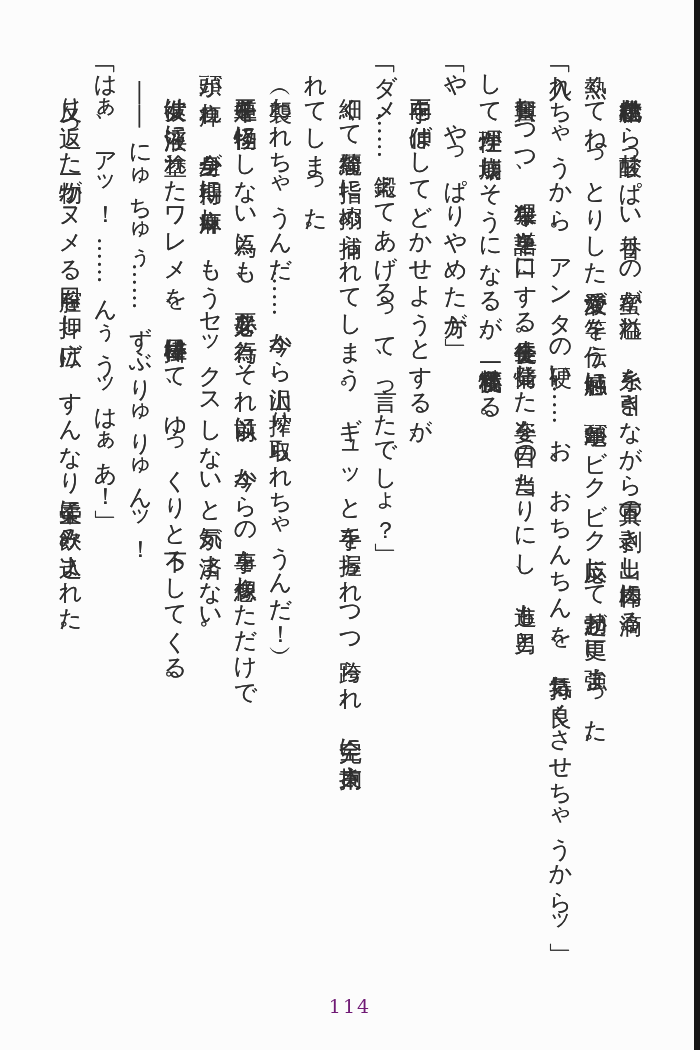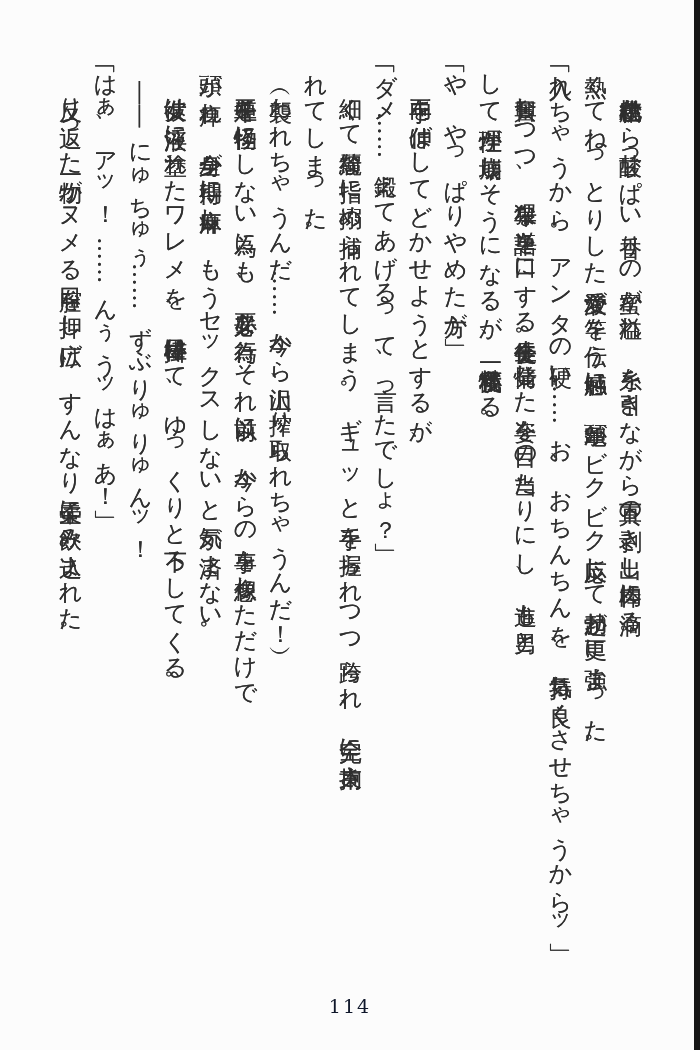--- a/index.html
+++ b/index.html
@@ -48,21 +48,21 @@
   }
   .page-number {
     position: absolute;
     left: 0;
     right: 0;
     top: 995px;
     text-align: center;
     font-family: "DejaVu Serif", serif;
     font-size: 19px;
     letter-spacing: 2px;
-    color: #0f172a;
+    color: #701a75;
   }
 </style>
 </head>
 <body>
 
 <div class="page">
 
   <div class="text-block">
     <p class="indent">桃色粘膜から甘酸っぱい香りの蜜が溢れ、糸を引きながら真下の剥き出し肉棒に滴る。</p>
     <p>熱くてねっとりした愛液が竿を伝う感触に、亀頭がビクビク反応して勃起が更に強まった。</p>

